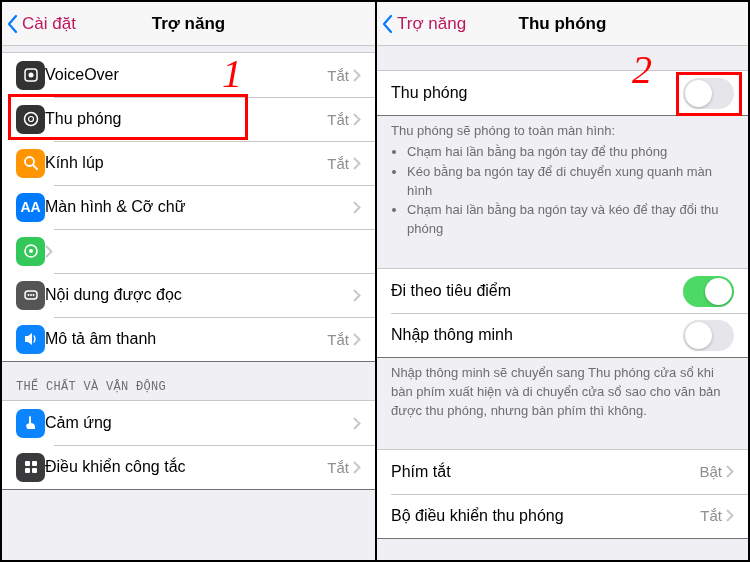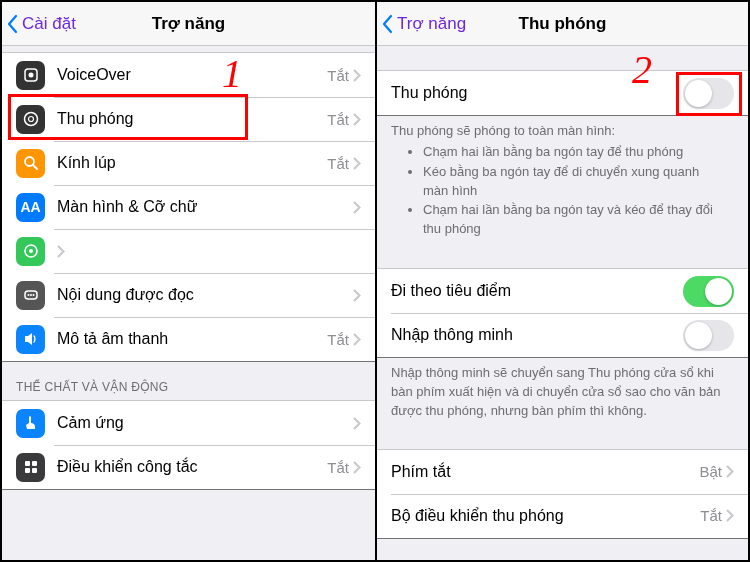--- a/index.html
+++ b/index.html
@@ -2,37 +2,37 @@
 <html><head>
 <meta charset="utf-8">
 <style>
   * { margin: 0; padding: 0; box-sizing: border-box; font-family: -apple-system, "Helvetica Neue", Arial, sans-serif; }
   body { background: #fff; width: 750px; height: 562px; overflow: hidden; }
   .outer { width: 750px; height: 562px; border: 2px solid #000; display: flex; position: relative; }
   .panel { flex: 1 1 50%; background: #efeff4; overflow: hidden; position: relative; }
   .panel + .panel { border-left: 2px solid #000; }
   
   .hdr { height: 44px; background: #f7f7f8; border-bottom: 1px solid #c8c7cc; display: flex; align-items: center; position: relative; }
-  .back { color: #6d28d9; font-size: 17px; display: flex; align-items: center; padding-left: 4px; cursor: pointer; }
+  .back { color: #be185d; font-size: 17px; display: flex; align-items: center; padding-left: 4px; cursor: pointer; }
   .back svg { width: 12px; height: 20px; margin-right: 4px; }
   .title { position: absolute; left: 0; right: 0; text-align: center; font-size: 17px; font-weight: 600; color: #000; pointer-events: none; }
   
   .group { background: #fff; border-top: 1px solid #c8c7cc; border-bottom: 1px solid #737373; }
   .row { display: flex; align-items: center; height: 44px; padding: 0 14px 0 14px; position: relative; cursor: pointer; }
   .row + .row::before { content: ""; position: absolute; top: 0; left: 52px; right: 0; height: 1px; background: #c8c7cc; }
   .row.noicon + .row.noicon::before { left: 14px; }
-  .icon { width: 29px; height: 29px; border-radius: 7px; margin-right: 12px; display: flex; align-items: center; justify-content: center; flex: 0 0 29px; }
+  .icon { width: 29px; height: 29px; border-radius: 7px; margin-right: 0; display: flex; align-items: center; justify-content: center; flex: 0 0 29px; }
   .label { flex: 1; font-size: 16px; color: #000; }
   .value { color: #8e8e93; font-size: 15px; margin-right: 4px; }
   .chev { width: 8px; height: 13px; }
   .chev path { stroke: #c7c7cc; stroke-width: 2; fill: none; }
-  .sect-hdr { font-size: 12px; color: #6d6d72; padding: 18px 14px 6px; text-transform: uppercase; letter-spacing: .3px; }
+  .sect-hdr { font-size: 12px; color: #6d6d72; padding: 18px 14px 6px; text-transform: uppercase; letter-spacing: .3px; font-family: Liberation Mono, monospace; }
   .sect-ftr { font-size: 13px; color: #6d6d72; padding: 6px 14px 4px; line-height: 1.45; }
   .sect-ftr ul { padding-left: 16px; margin-top: 2px; }
-  .sect-ftr li { margin: 1px 16px; }
+  .sect-ftr li { margin: 1px 0; }
   .spacer { height: 24px; }
   
   .toggle { width: 51px; height: 31px; border-radius: 31px; background: #e5e5ea; position: relative; flex: 0 0 51px; }
   .toggle.on { background: #4cd964; }
   .toggle .knob { width: 27px; height: 27px; background: #fff; border-radius: 50%; position: absolute; top: 2px; left: 2px; box-shadow: 0 1px 3px rgba(0,0,0,.25); transition: none; }
   .toggle.on .knob { left: 22px; }
   
   .hl { border: 3px solid #ff0000; position: absolute; pointer-events: none; }
   .red-num { position: absolute; color: #ff0000; font-size: 40px; font-family: "Times New Roman", serif; font-style: italic; pointer-events: none; }
   

